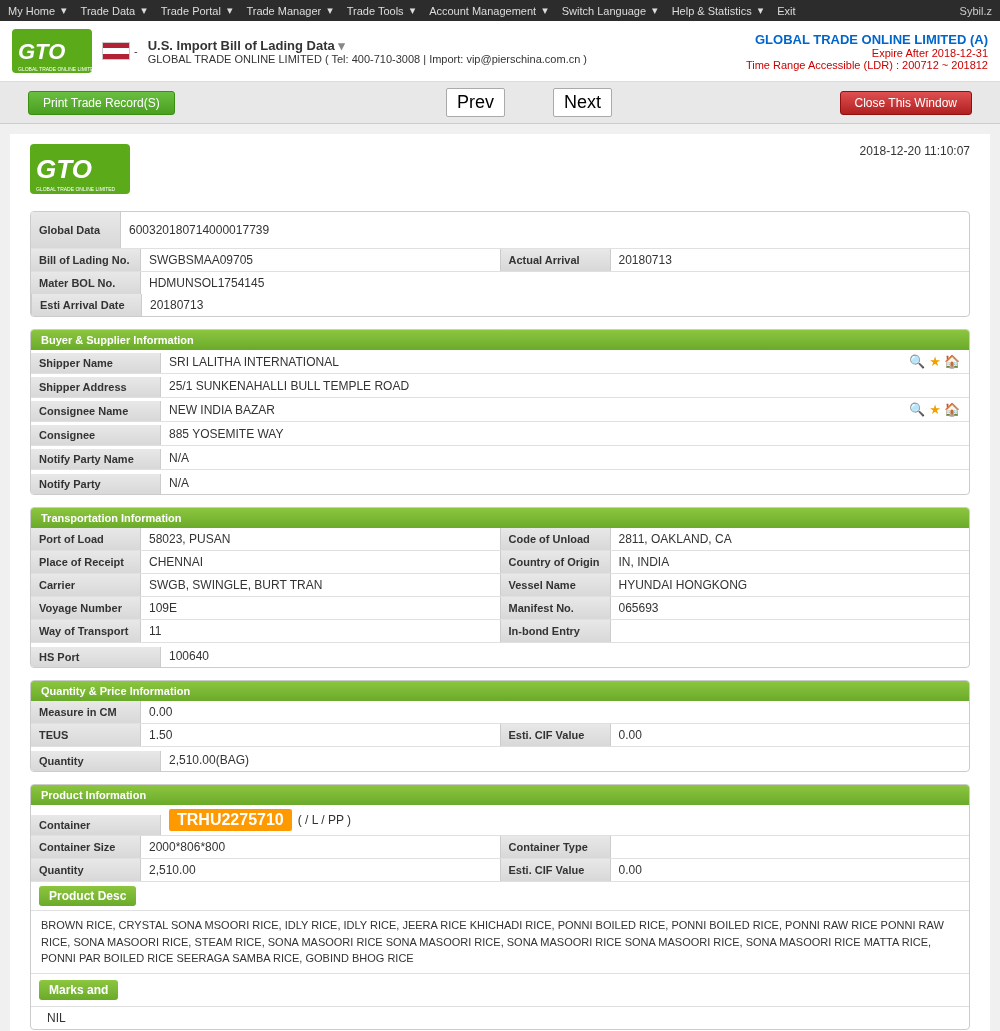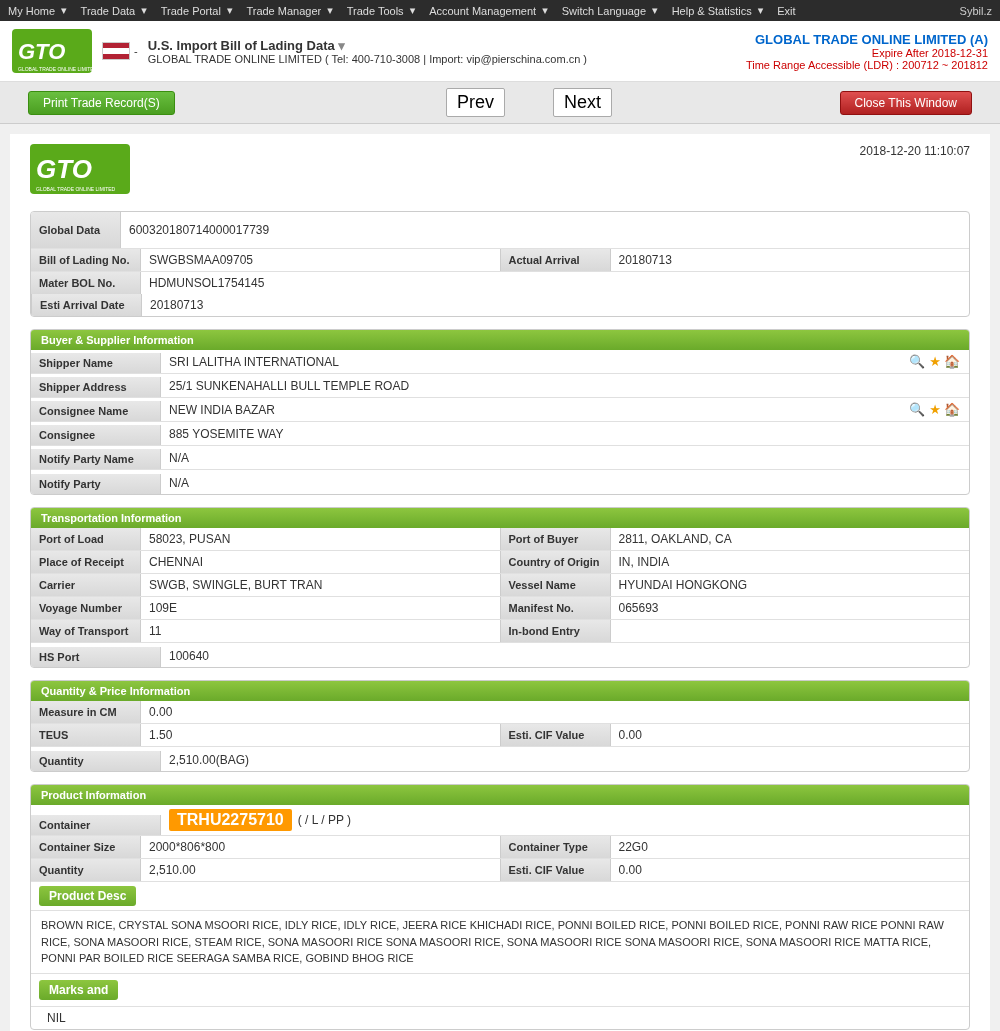--- a/index.html
+++ b/index.html
@@ -237,21 +237,21 @@
   </div>
 
   <div class="info-card-section">
     <div class="section-title">Transportation Information</div>
     <div class="two-col-row">
       <div class="col-half">
         <div class="field-label-sm">Port of Load</div>
         <div class="field-value-sm">58023, PUSAN</div>
       </div>
       <div class="col-half">
-        <div class="field-label-sm">Port of Buyer</div>
+        <div class="field-label-sm">Code of Unload</div>
         <div class="field-value-sm">2811, OAKLAND, CA</div>
       </div>
     </div>
     <div class="two-col-row">
       <div class="col-half">
         <div class="field-label-sm">Place of Receipt</div>
         <div class="field-value-sm">CHENNAI</div>
       </div>
       <div class="col-half">
         <div class="field-label-sm">Country of Origin</div>
@@ -327,21 +327,20 @@
         <span>( / L / PP )</span>
       </div>
     </div>
     <div class="two-col-row">
       <div class="col-half">
         <div class="field-label-sm">Container Size</div>
         <div class="field-value-sm">2000*806*800</div>
       </div>
       <div class="col-half">
         <div class="field-label-sm">Container Type</div>
-        <div class="field-value-sm">22G0</div>
       </div>
     </div>
     <div class="two-col-row">
       <div class="col-half">
         <div class="field-label-sm">Quantity</div>
         <div class="field-value-sm">2,510.00</div>
       </div>
       <div class="col-half">
         <div class="field-label-sm">Esti. CIF Value</div>
         <div class="field-value-sm">0.00</div>

